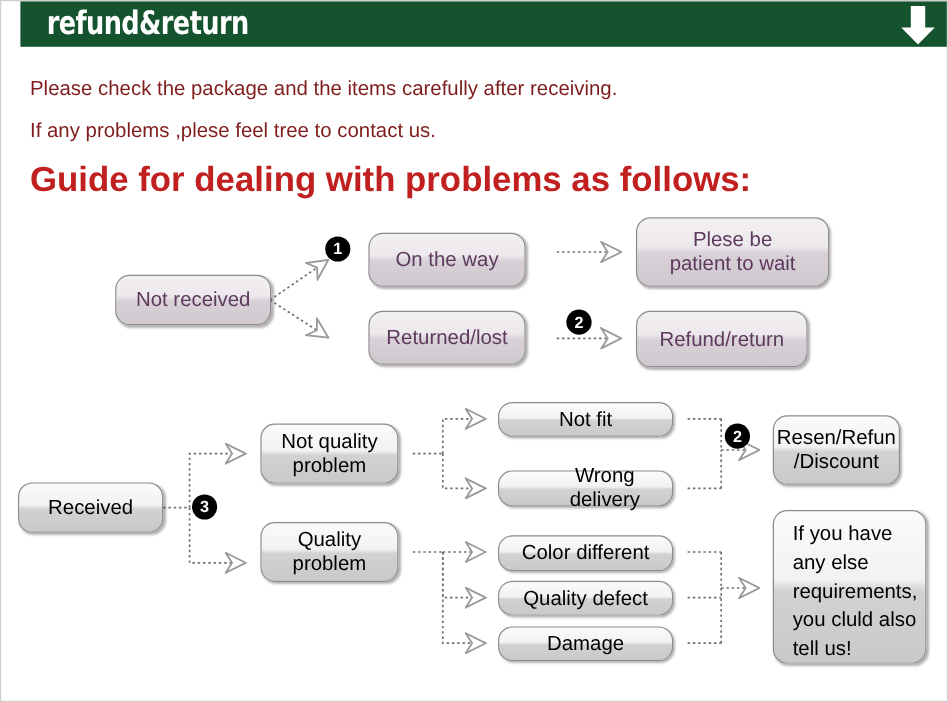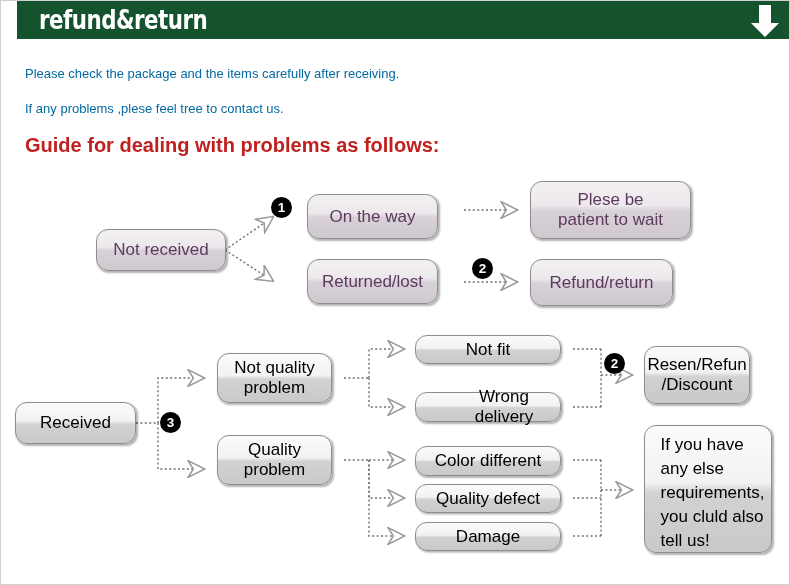--- a/index.html
+++ b/index.html
@@ -28,28 +28,28 @@
     line-height:30px;
     white-space:nowrap;
   }
   .header-arrow{
     position:absolute;right:22px;top:2px;width:40px;height:36px;
   }
 
   
   .line{
     position:absolute;left:24px;
-    color:#0369a1;font-size:13px;line-height:20px;white-space:nowrap;
+    color:#7f1d1d;font-size:17px;line-height:20px;white-space:nowrap;
   }
   .line1{top:63px;}
   .line2{top:98px;}
 
   .guide{
     position:absolute;left:24px;top:133px;
-    color:#C0201F;font-size:20px;font-weight:bold;white-space:nowrap;
+    color:#C0201F;font-size:29px;font-weight:bold;white-space:nowrap;
   }
 
   
   .box{
     position:absolute;box-sizing:border-box;
     border-radius:12px;
     border:1px solid #8d8d8d;
     display:flex;align-items:center;justify-content:center;
     text-align:center;
     box-shadow:1.5px 1.5px 2px rgba(0,0,0,.30);

